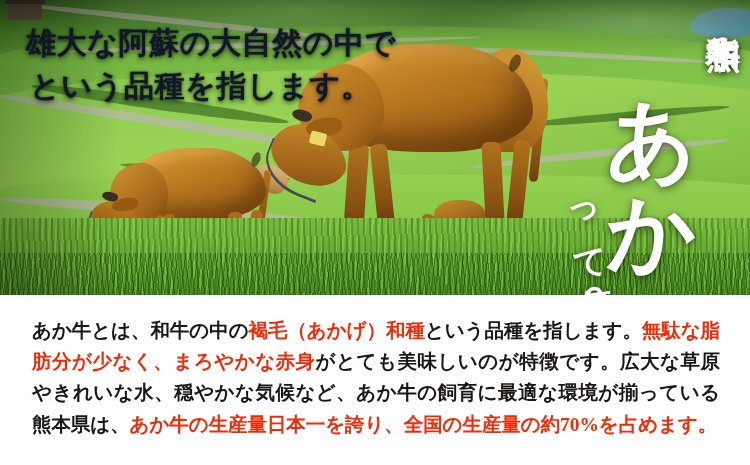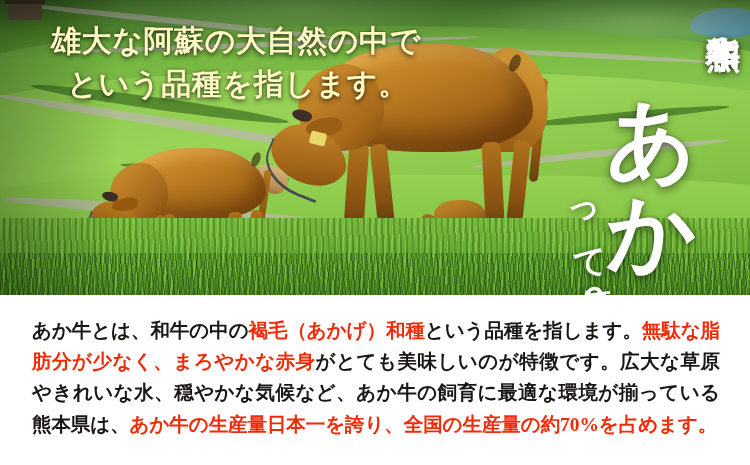--- a/index.html
+++ b/index.html
@@ -373,29 +373,28 @@
   .cow-far .leg { position: absolute; width: 6px; height: 24px; background: #8a5311; border-radius: 3px; }
   .cow-far .l1 { left: 22px; top: 26px; }
   .cow-far .l2 { left: 54px; top: 26px; }
 
   
   .headline {
     position: absolute;
     left: 26px;
     top: 22px;
     width: 420px;
-    color: #fef9c3;
-    font-family: Liberation Mono, monospace;
+    color: #0f172a;
+    font-family: Liberation Sans, sans-serif;
     font-size: 30px;
     font-weight: bold;
     line-height: 1.42;
     letter-spacing: .02em;
     text-shadow: 0 2px 5px rgba(0,0,0,.62), 0 0 2px rgba(0,0,0,.5);
     white-space: nowrap;
-    text-align: center;
   }
   .headline .l2 { padding-left: 4px; }
 
   
   .v-brand {
     position: absolute;
     right: 10px;
     top: 8px;
     color: #ffffff;
     font-family: "Liberation Serif", "DejaVu Serif", serif;

